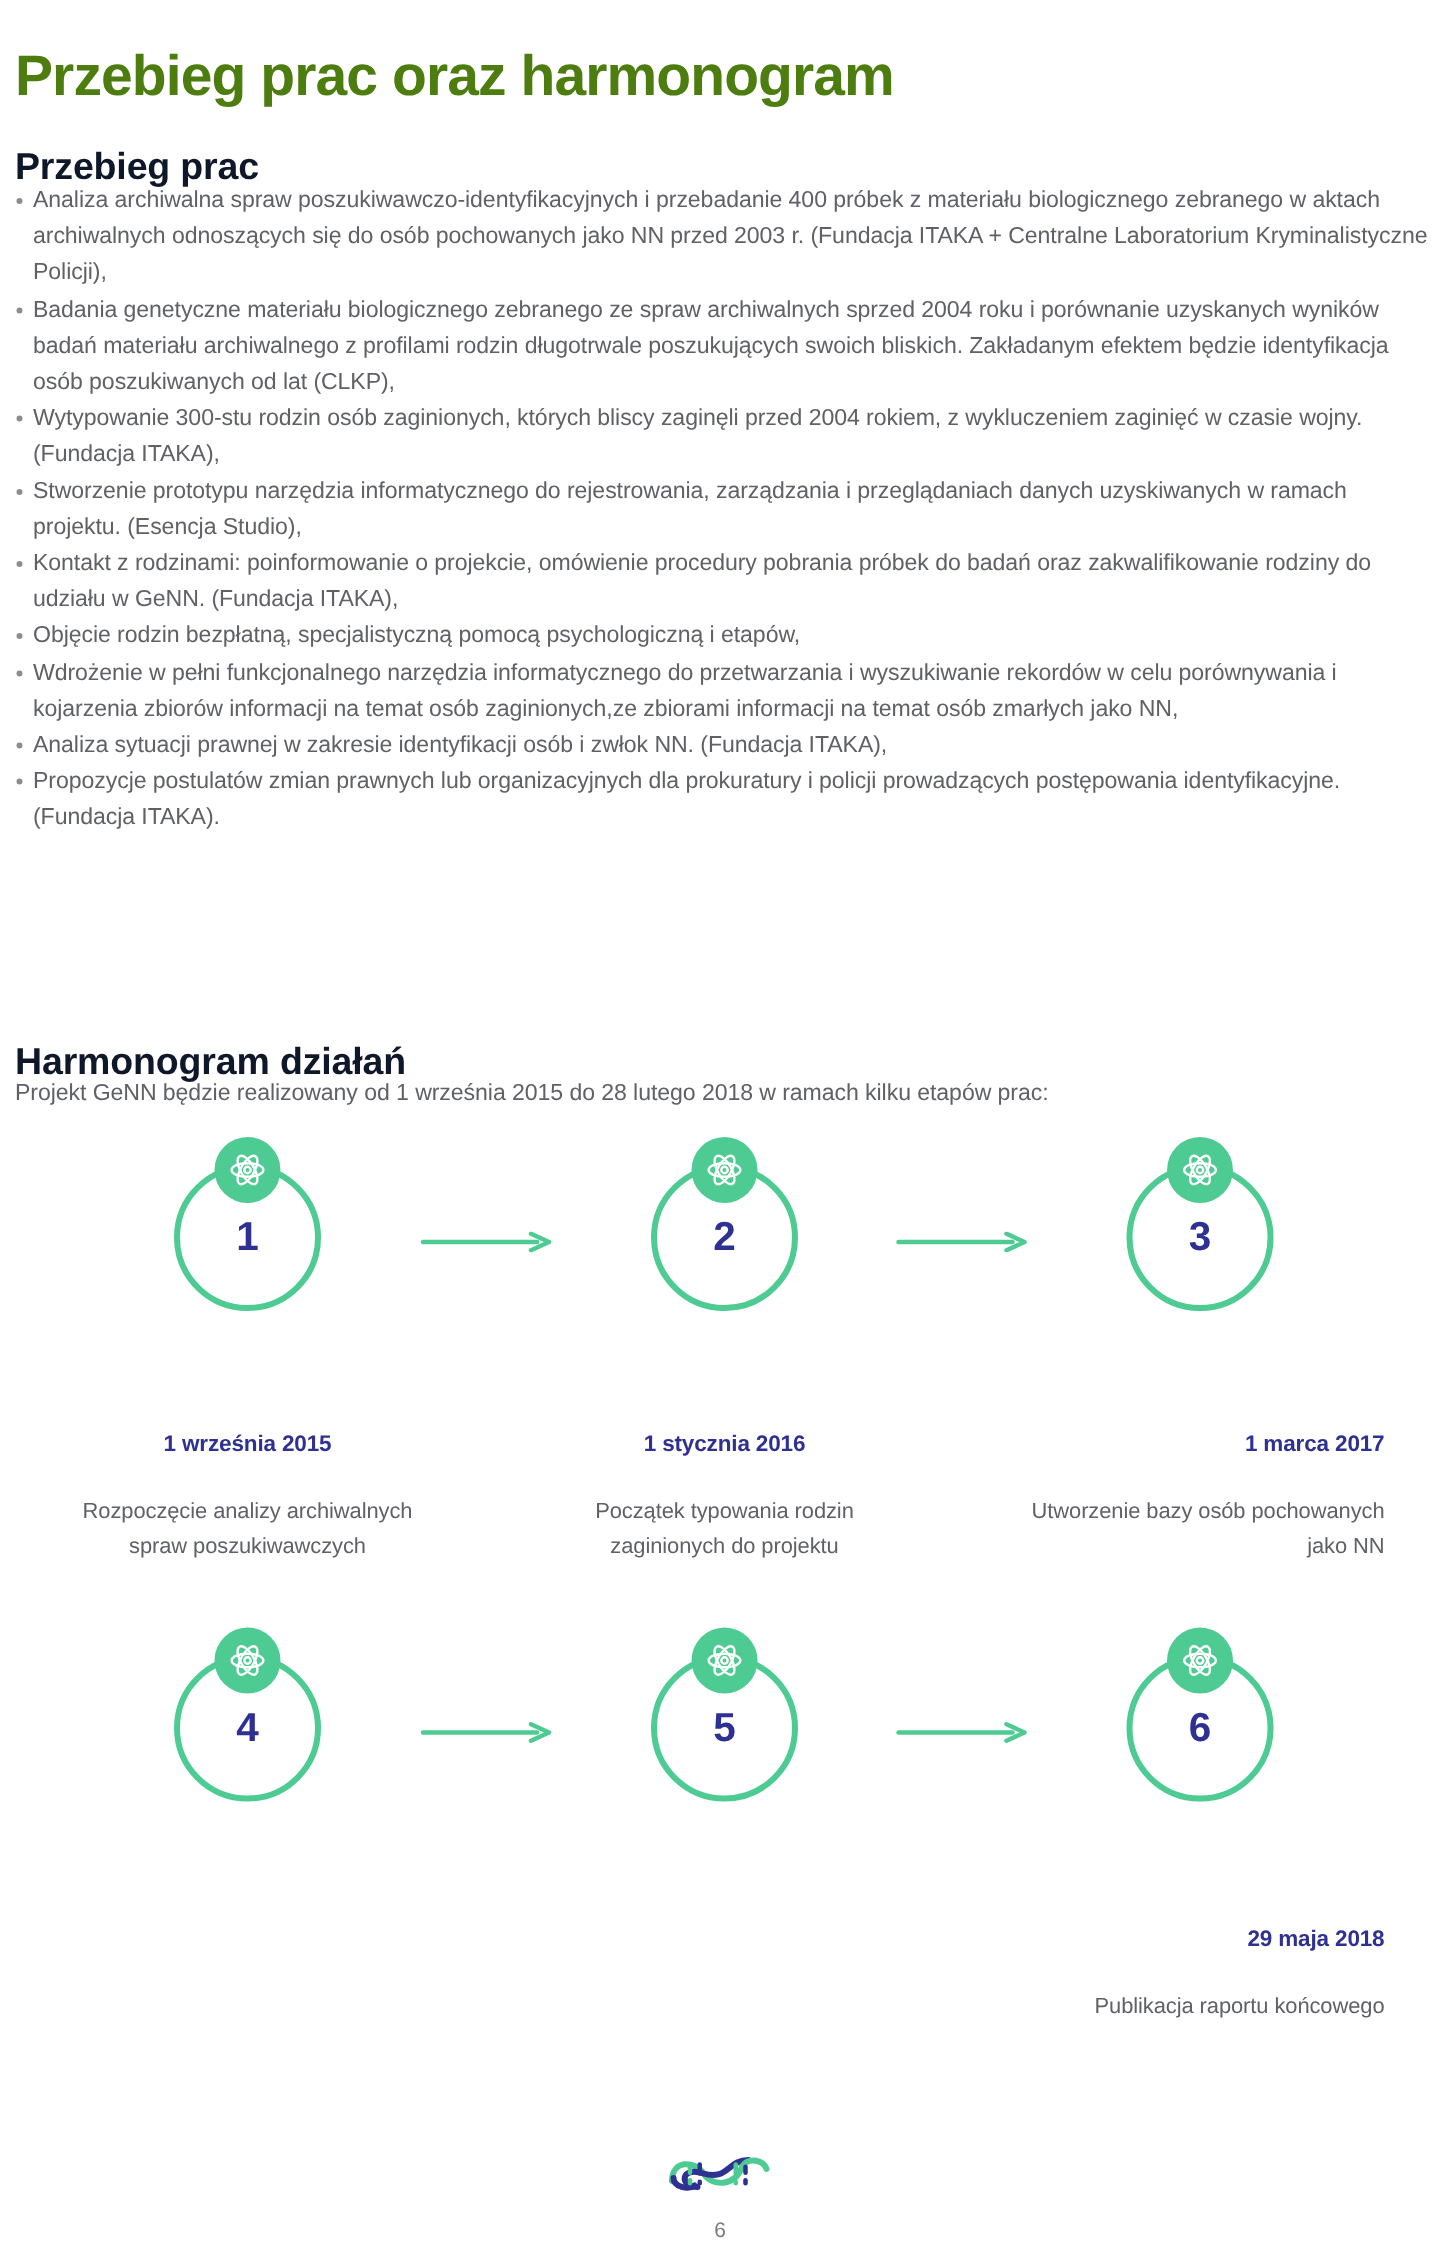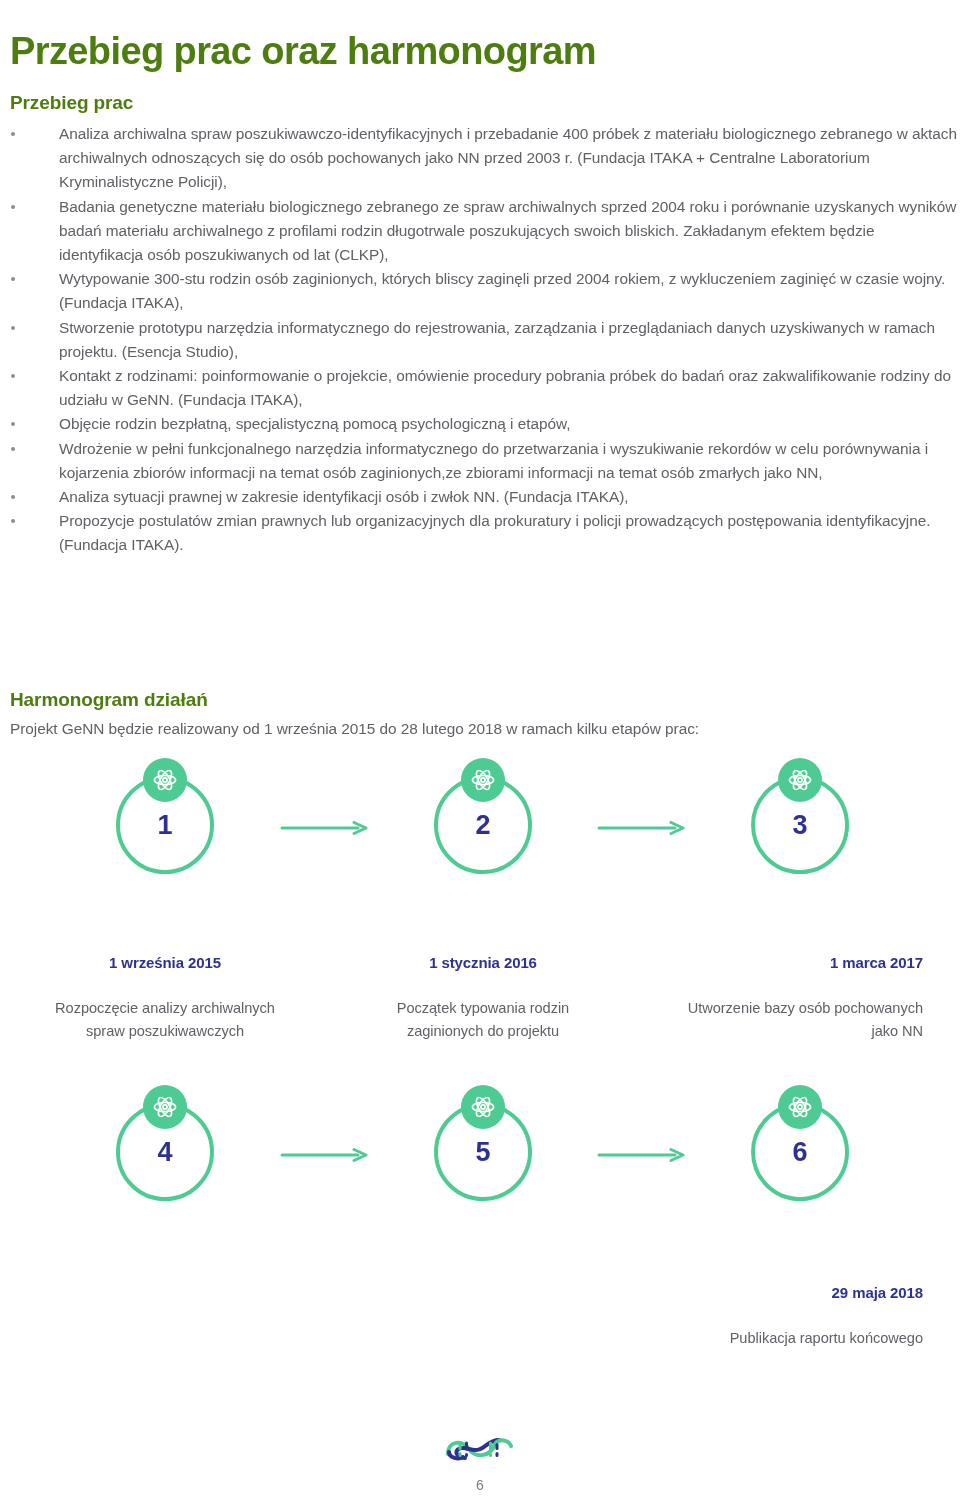--- a/index.html
+++ b/index.html
@@ -35,41 +35,41 @@
     font-weight: bold;
     letter-spacing: -0.6px;
     color: #4d7c0f;
     line-height: 1.1;
     white-space: nowrap;
   }
 
   .section-head {
     position: absolute;
     left: 10px;
-    font-size: 19px;
+    font-size: 25px;
     font-weight: bold;
-    color: #4d7c0f;
+    color: #0f172a;
     letter-spacing: -0.1px;
   }
   .section-head.work { top: 76px; }
   .section-head.schedule { top: 673px; }
 
   
   .bullets {
     position: absolute;
     left: 0;
     top: 122px;
     width: 960px;
     list-style: none;
     margin: 0;
     padding: 0;
   }
   .bullet {
     position: relative;
-    padding-left: 59px;
+    padding-left: 22px;
     font-size: 15.4px;
     line-height: 24.2px;
     color: #5f6166;
     letter-spacing: -0.05px;
   }
   .bullet::before {
     content: "";
     position: absolute;
     left: 11px;
     top: 10px;

